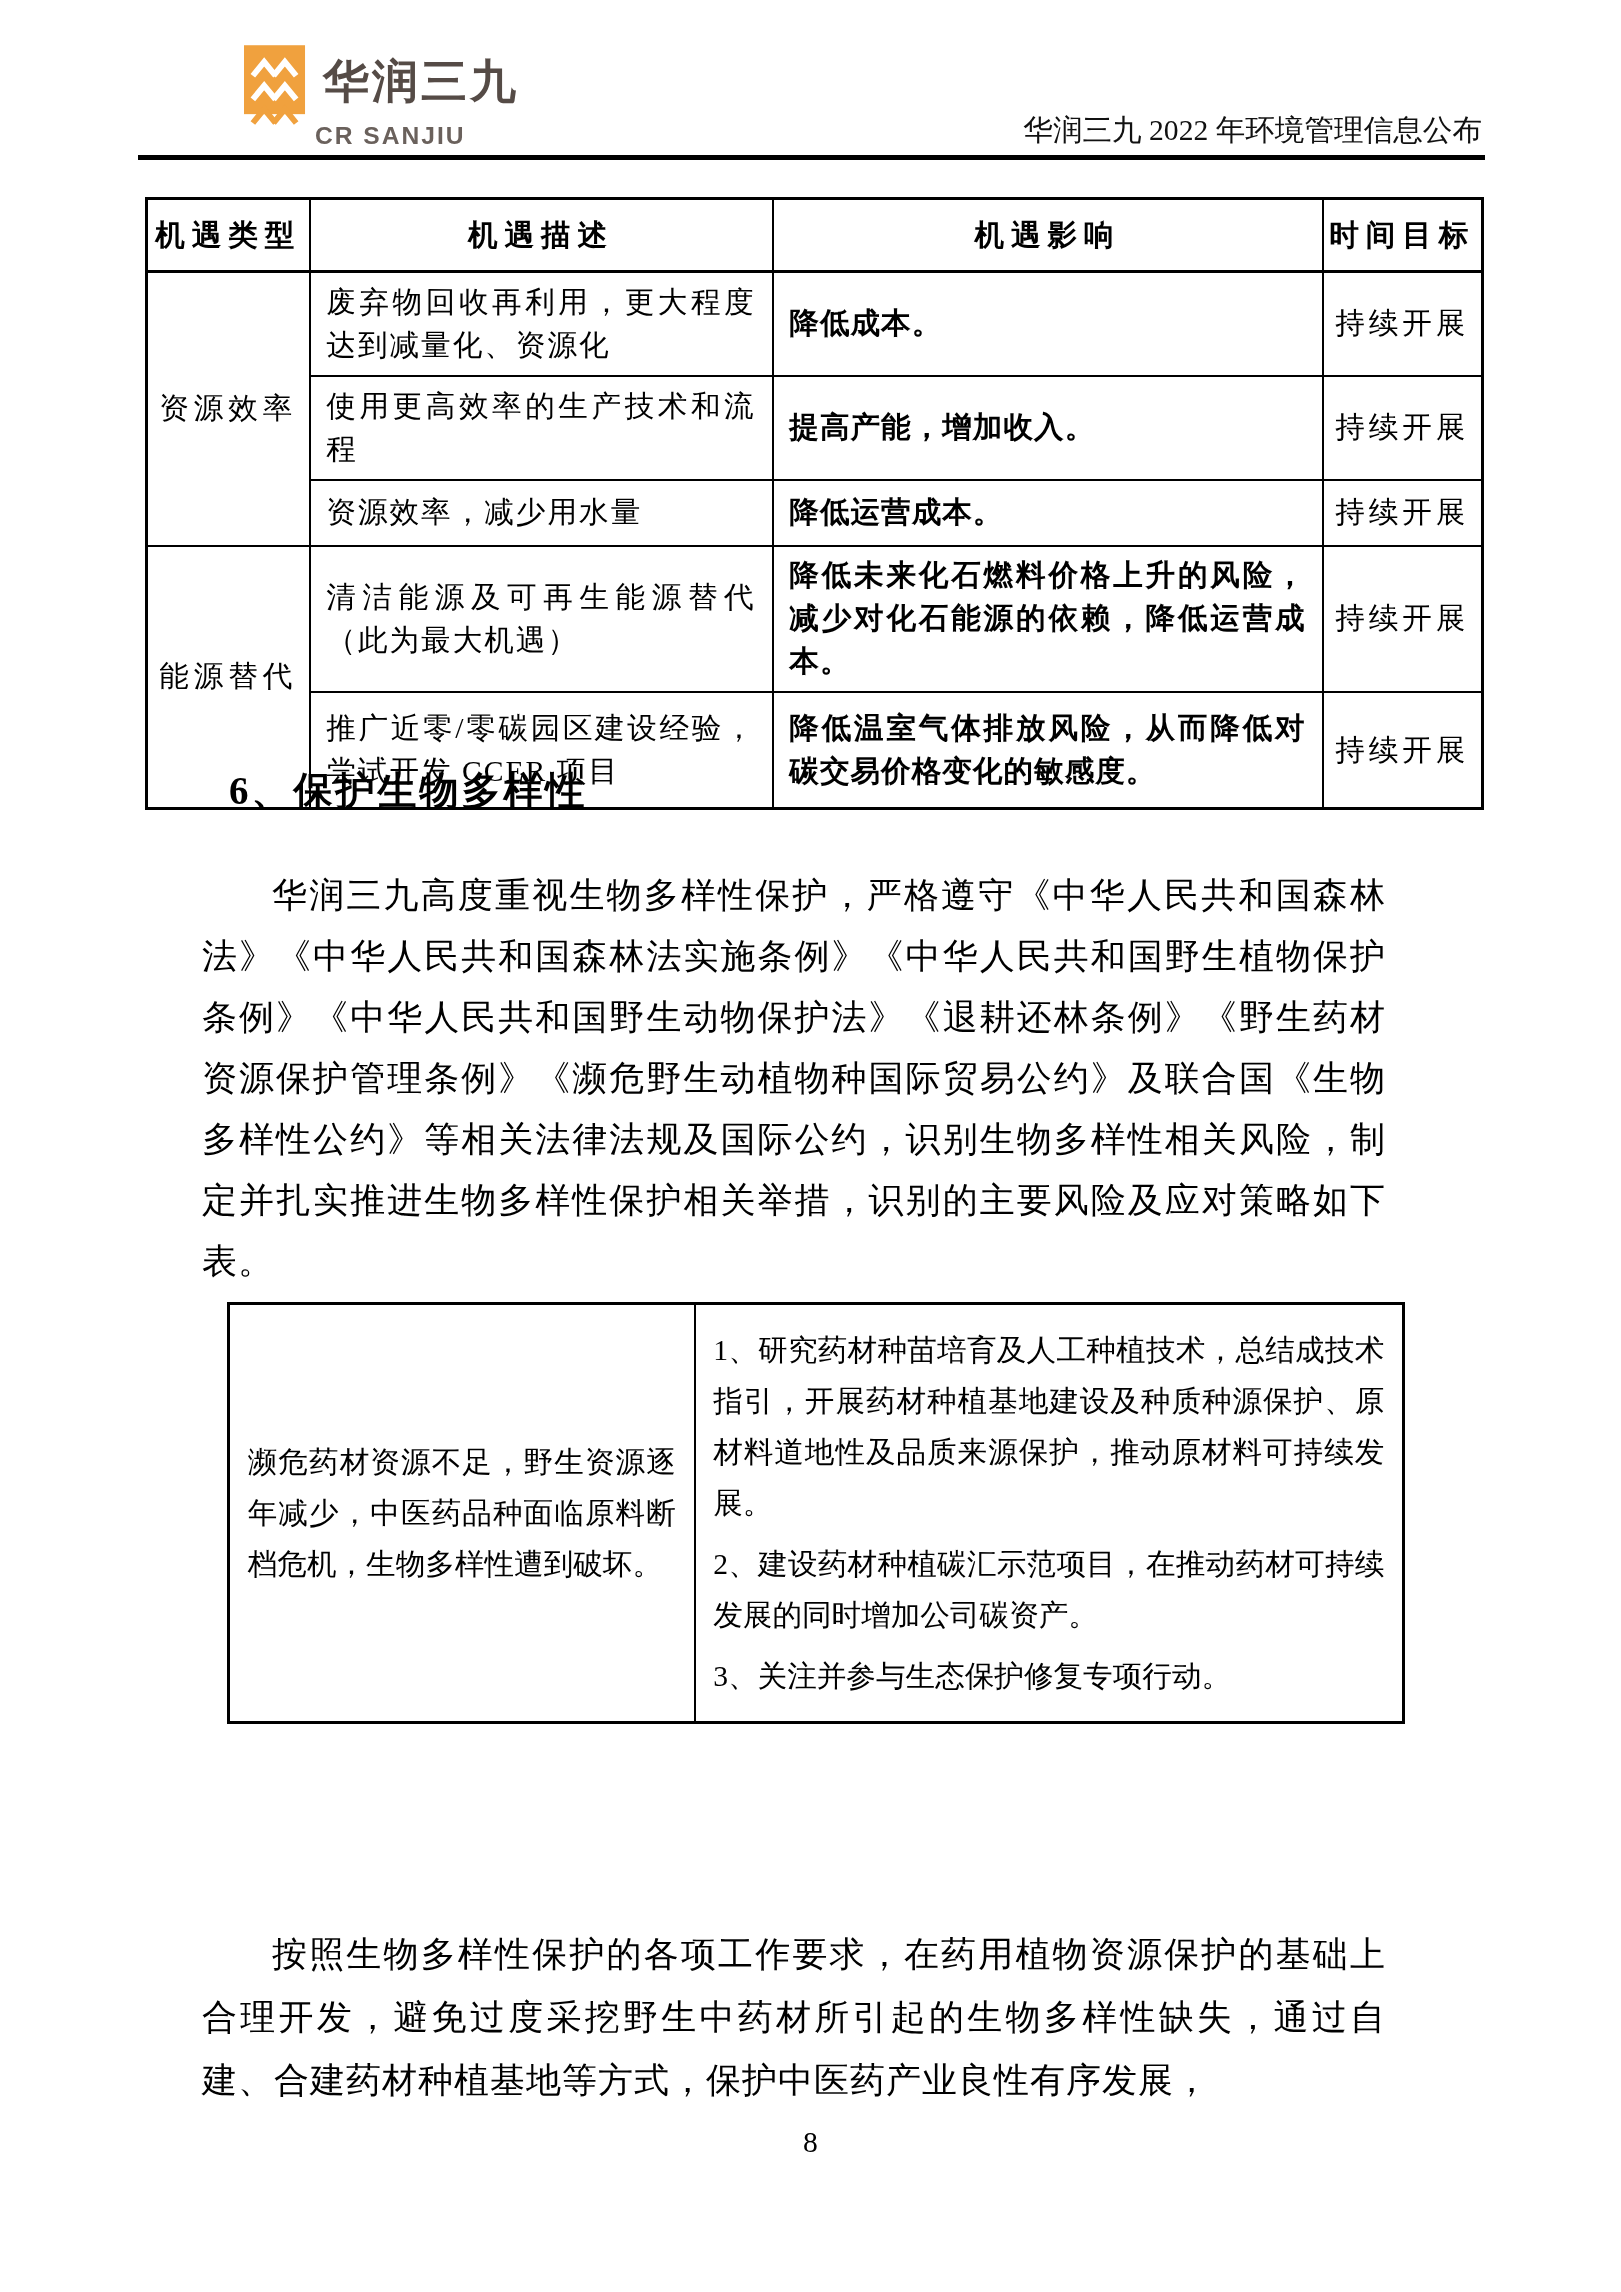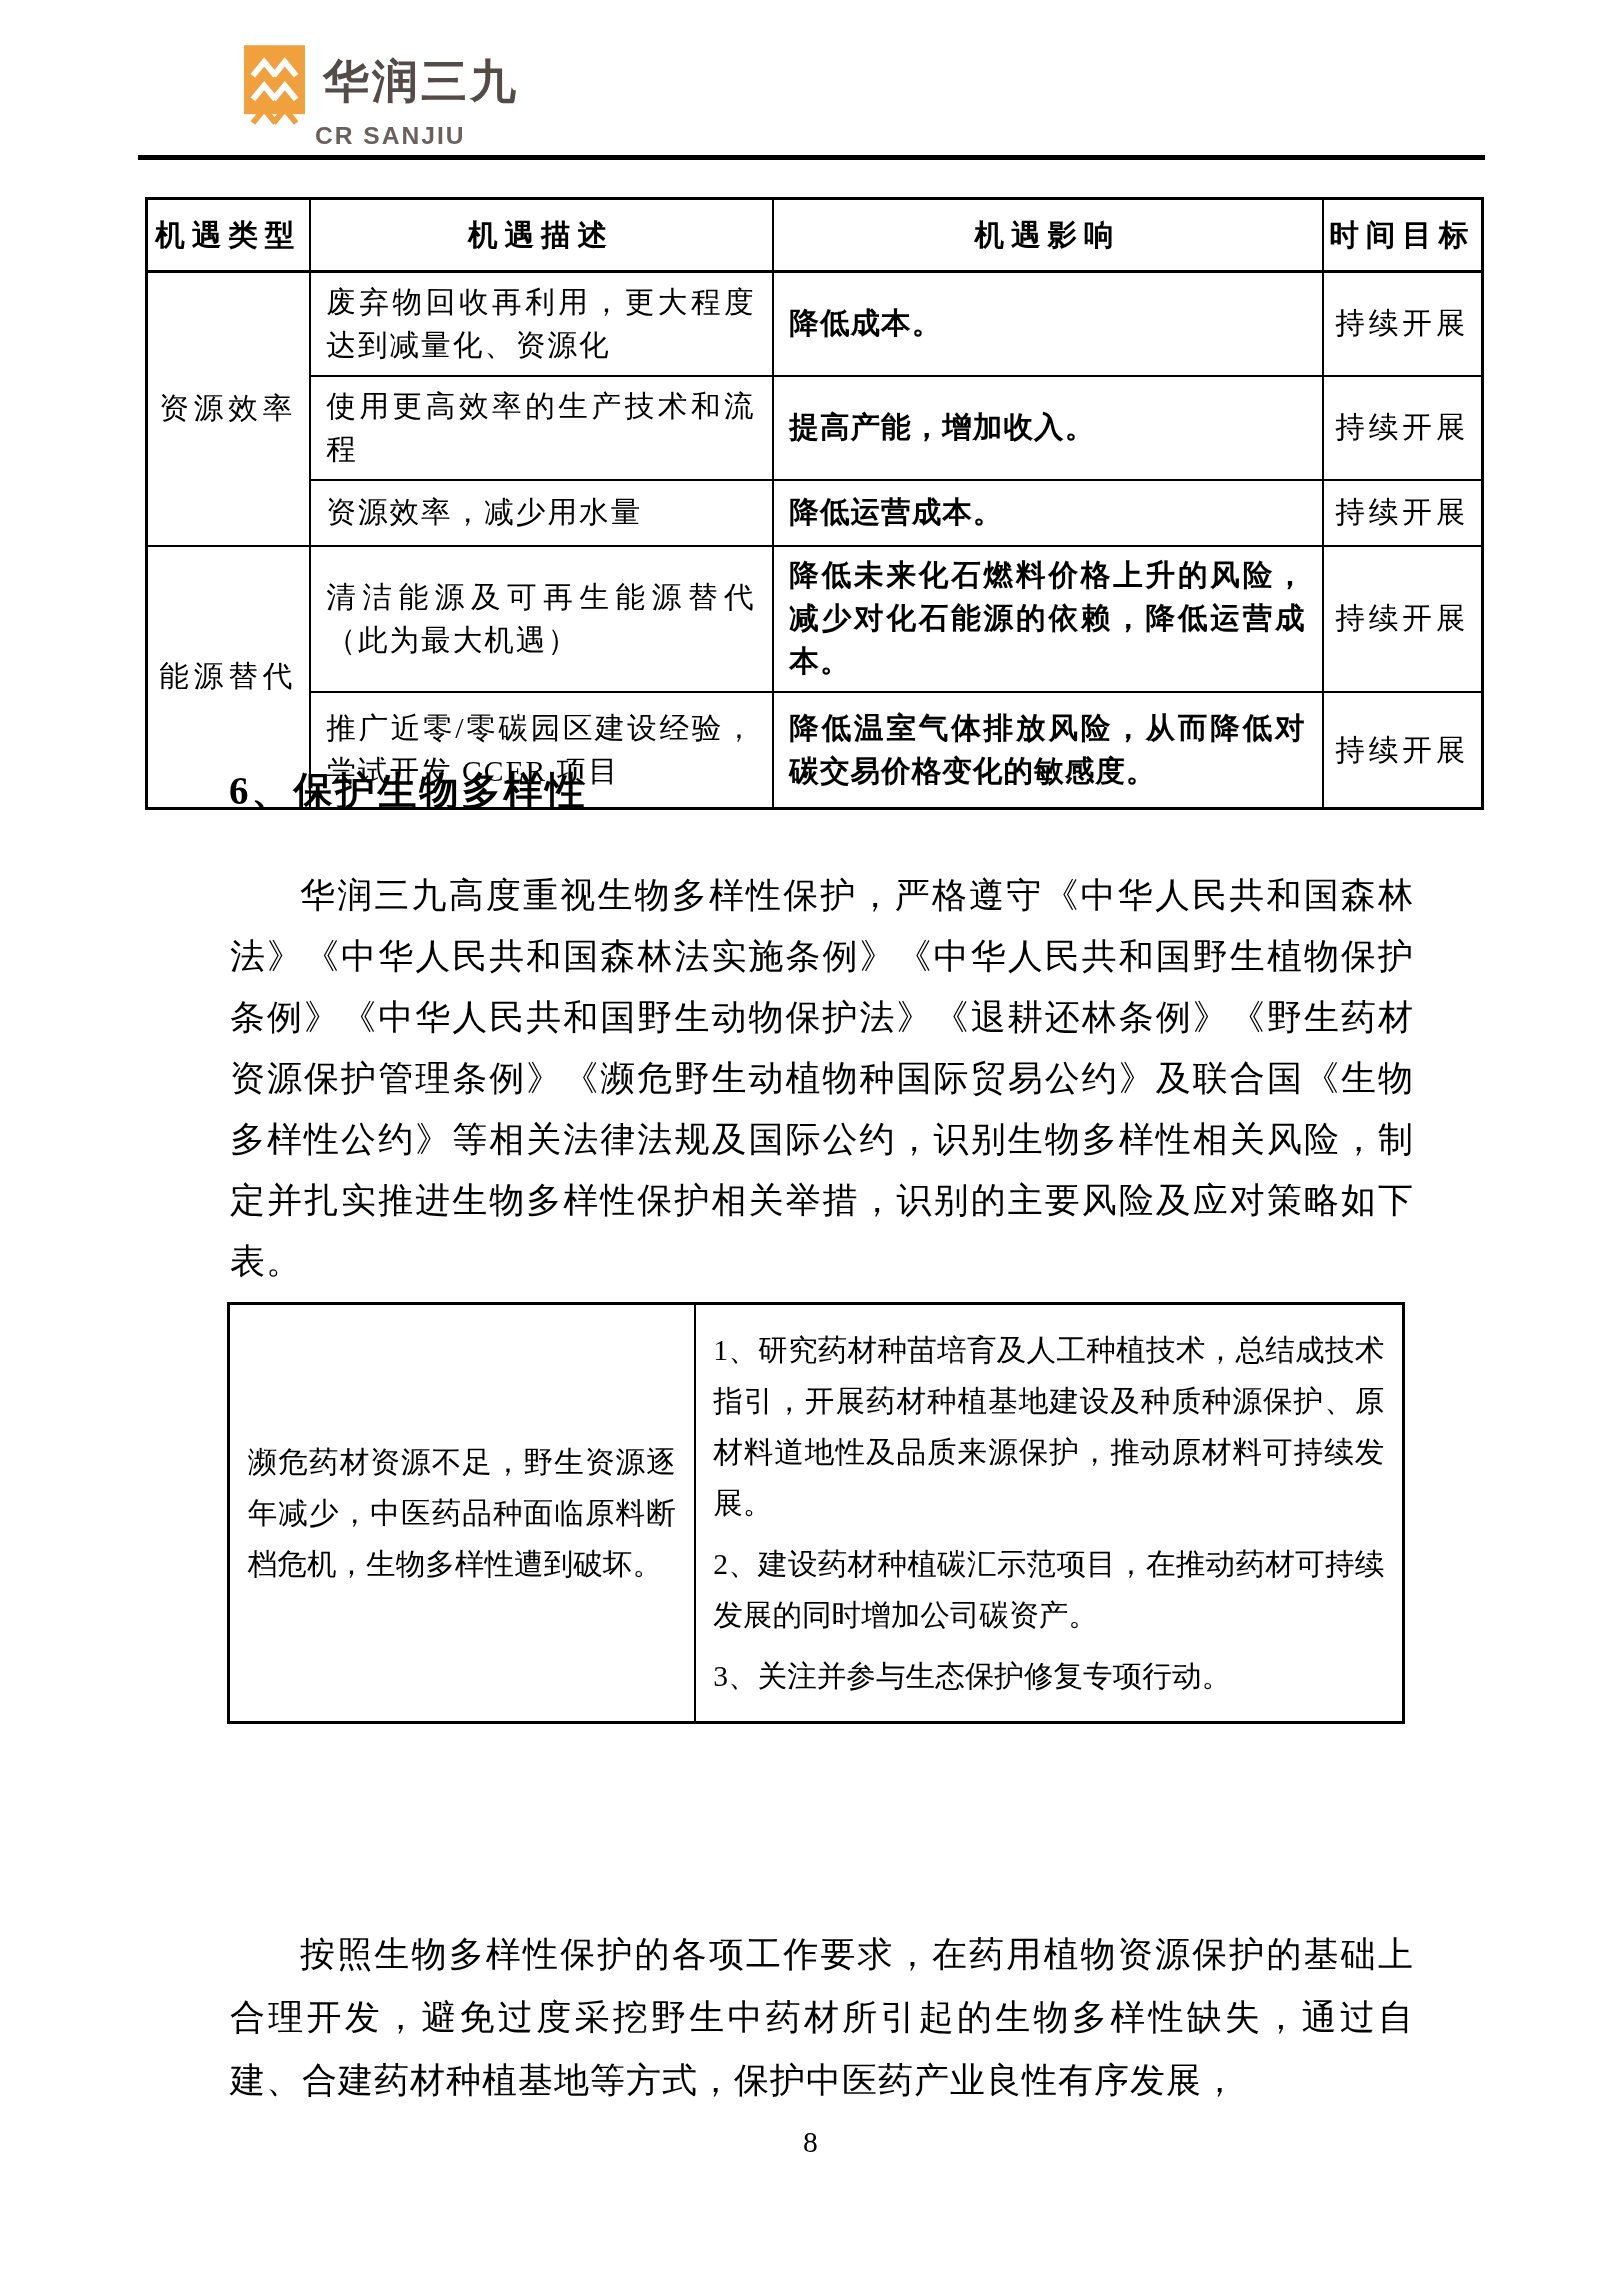--- a/index.html
+++ b/index.html
@@ -47,21 +47,21 @@
   .t1 .c-desc  { padding:7.9px 15.8px; text-align:justify; line-height:43px; letter-spacing:2px; }
   .t1 .c-impact{ padding:7.9px 15.8px; text-align:justify; line-height:43px; letter-spacing:1px;font-weight:bold; }
   .t1 .c-target{ text-align:center; letter-spacing:3.9px; }
 
   
   .section-heading {
     position:absolute; left:229px; top:764px;
     font-size:39px; font-weight:bold; letter-spacing:3px;
   }
   .para {
-    position:absolute; left:230px; width:1184px;
+    position:absolute; left:202px; width:1184px;
     font-size:35px; text-align:justify; text-indent:2em;
     letter-spacing:1px;
   }
   .para1 { top:865px;  line-height:61px; }
   .para2 { top:1923px; line-height:63px; }
 
   
   .t2 { position:absolute; left:227px; top:1302px; border:3px solid #000; }
   .t2 th {
     font-weight:bold; text-align:center; vertical-align:middle;
@@ -89,20 +89,21 @@
       <path d="M9,55 L20.5,41 L32,55"></path>
       <path d="M30,55 L41.5,41 L53,55"></path>
     </g>
     <g fill="none" stroke="#F0A13E" stroke-width="6">
       <path d="M9,79 L20.5,65 L32,79"></path>
       <path d="M30,79 L41.5,65 L53,79"></path>
     </g>
   </svg>
   <div class="brand-cn">华润三九</div>
   <div class="brand-en">CR SANJIU</div>
+  <div class="header-title">华润三九 2022 年环境管理信息公布</div>
   <div class="header-rule"></div>
 
   <table class="t1">
     <colgroup>
         <col style="width:163px">
         <col style="width:463px">
         <col style="width:550px">
         <col style="width:160px">
       </colgroup>
     <tbody>

